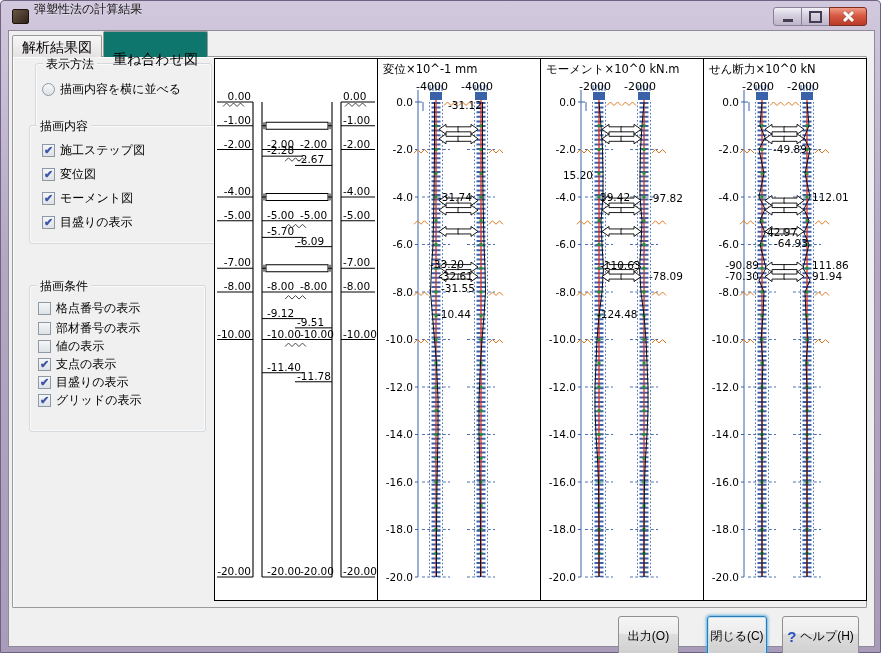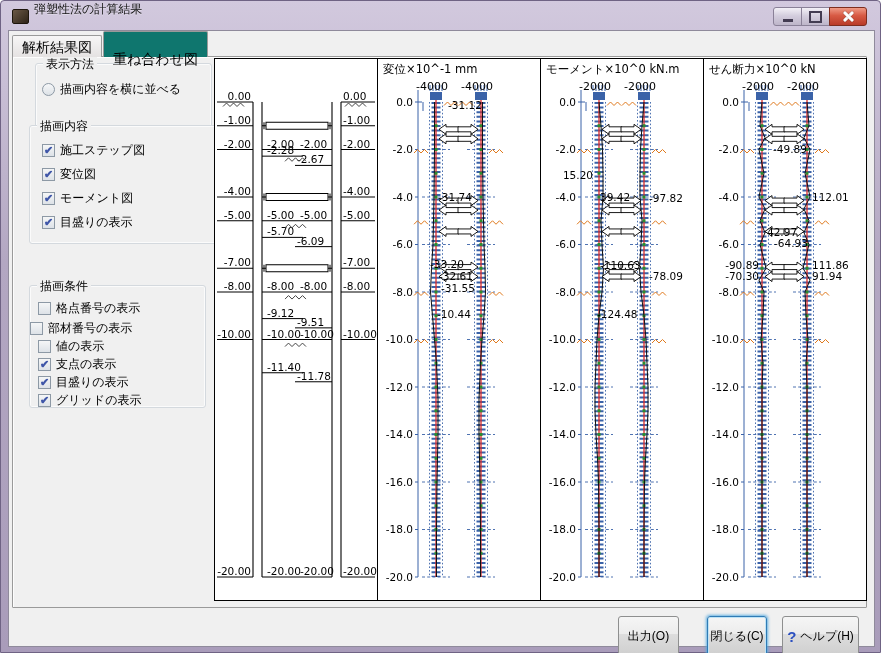--- a/index.html
+++ b/index.html
@@ -106,27 +106,27 @@
         </div>
         <div class="row" style="top: 64px; left: 12px;">
           <span class="cb">✔</span>
           <span>モーメント図</span>
         </div>
         <div class="row" style="top: 88px; left: 12px;">
           <span class="cb">✔</span>
           <span>目盛りの表示</span>
         </div>
       </div>
-    <div class="grp" id="grp2" style="left:20px;top:254px;width:177px;height:123px">
+    <div class="grp" id="grp2" style="left:20px;top:254px;width:177px;height:147px">
       <span class="legend">描画条件</span>
     <div class="row" style="top: 14px; left: 8px;">
           <span class="cb"></span>
           <span>格点番号の表示</span>
         </div>
-        <div class="row" style="top: 34px; left: 0;">
+        <div class="row" style="top: 34px; left: 8px;">
           <span class="cb"></span>
           <span>部材番号の表示</span>
         </div>
         <div class="row" style="top: 52px; left: 8px;">
           <span class="cb"></span>
           <span>値の表示</span>
         </div>
         <div class="row" style="top: 70px; left: 8px;">
           <span class="cb">✔</span>
           <span>支点の表示</span>

